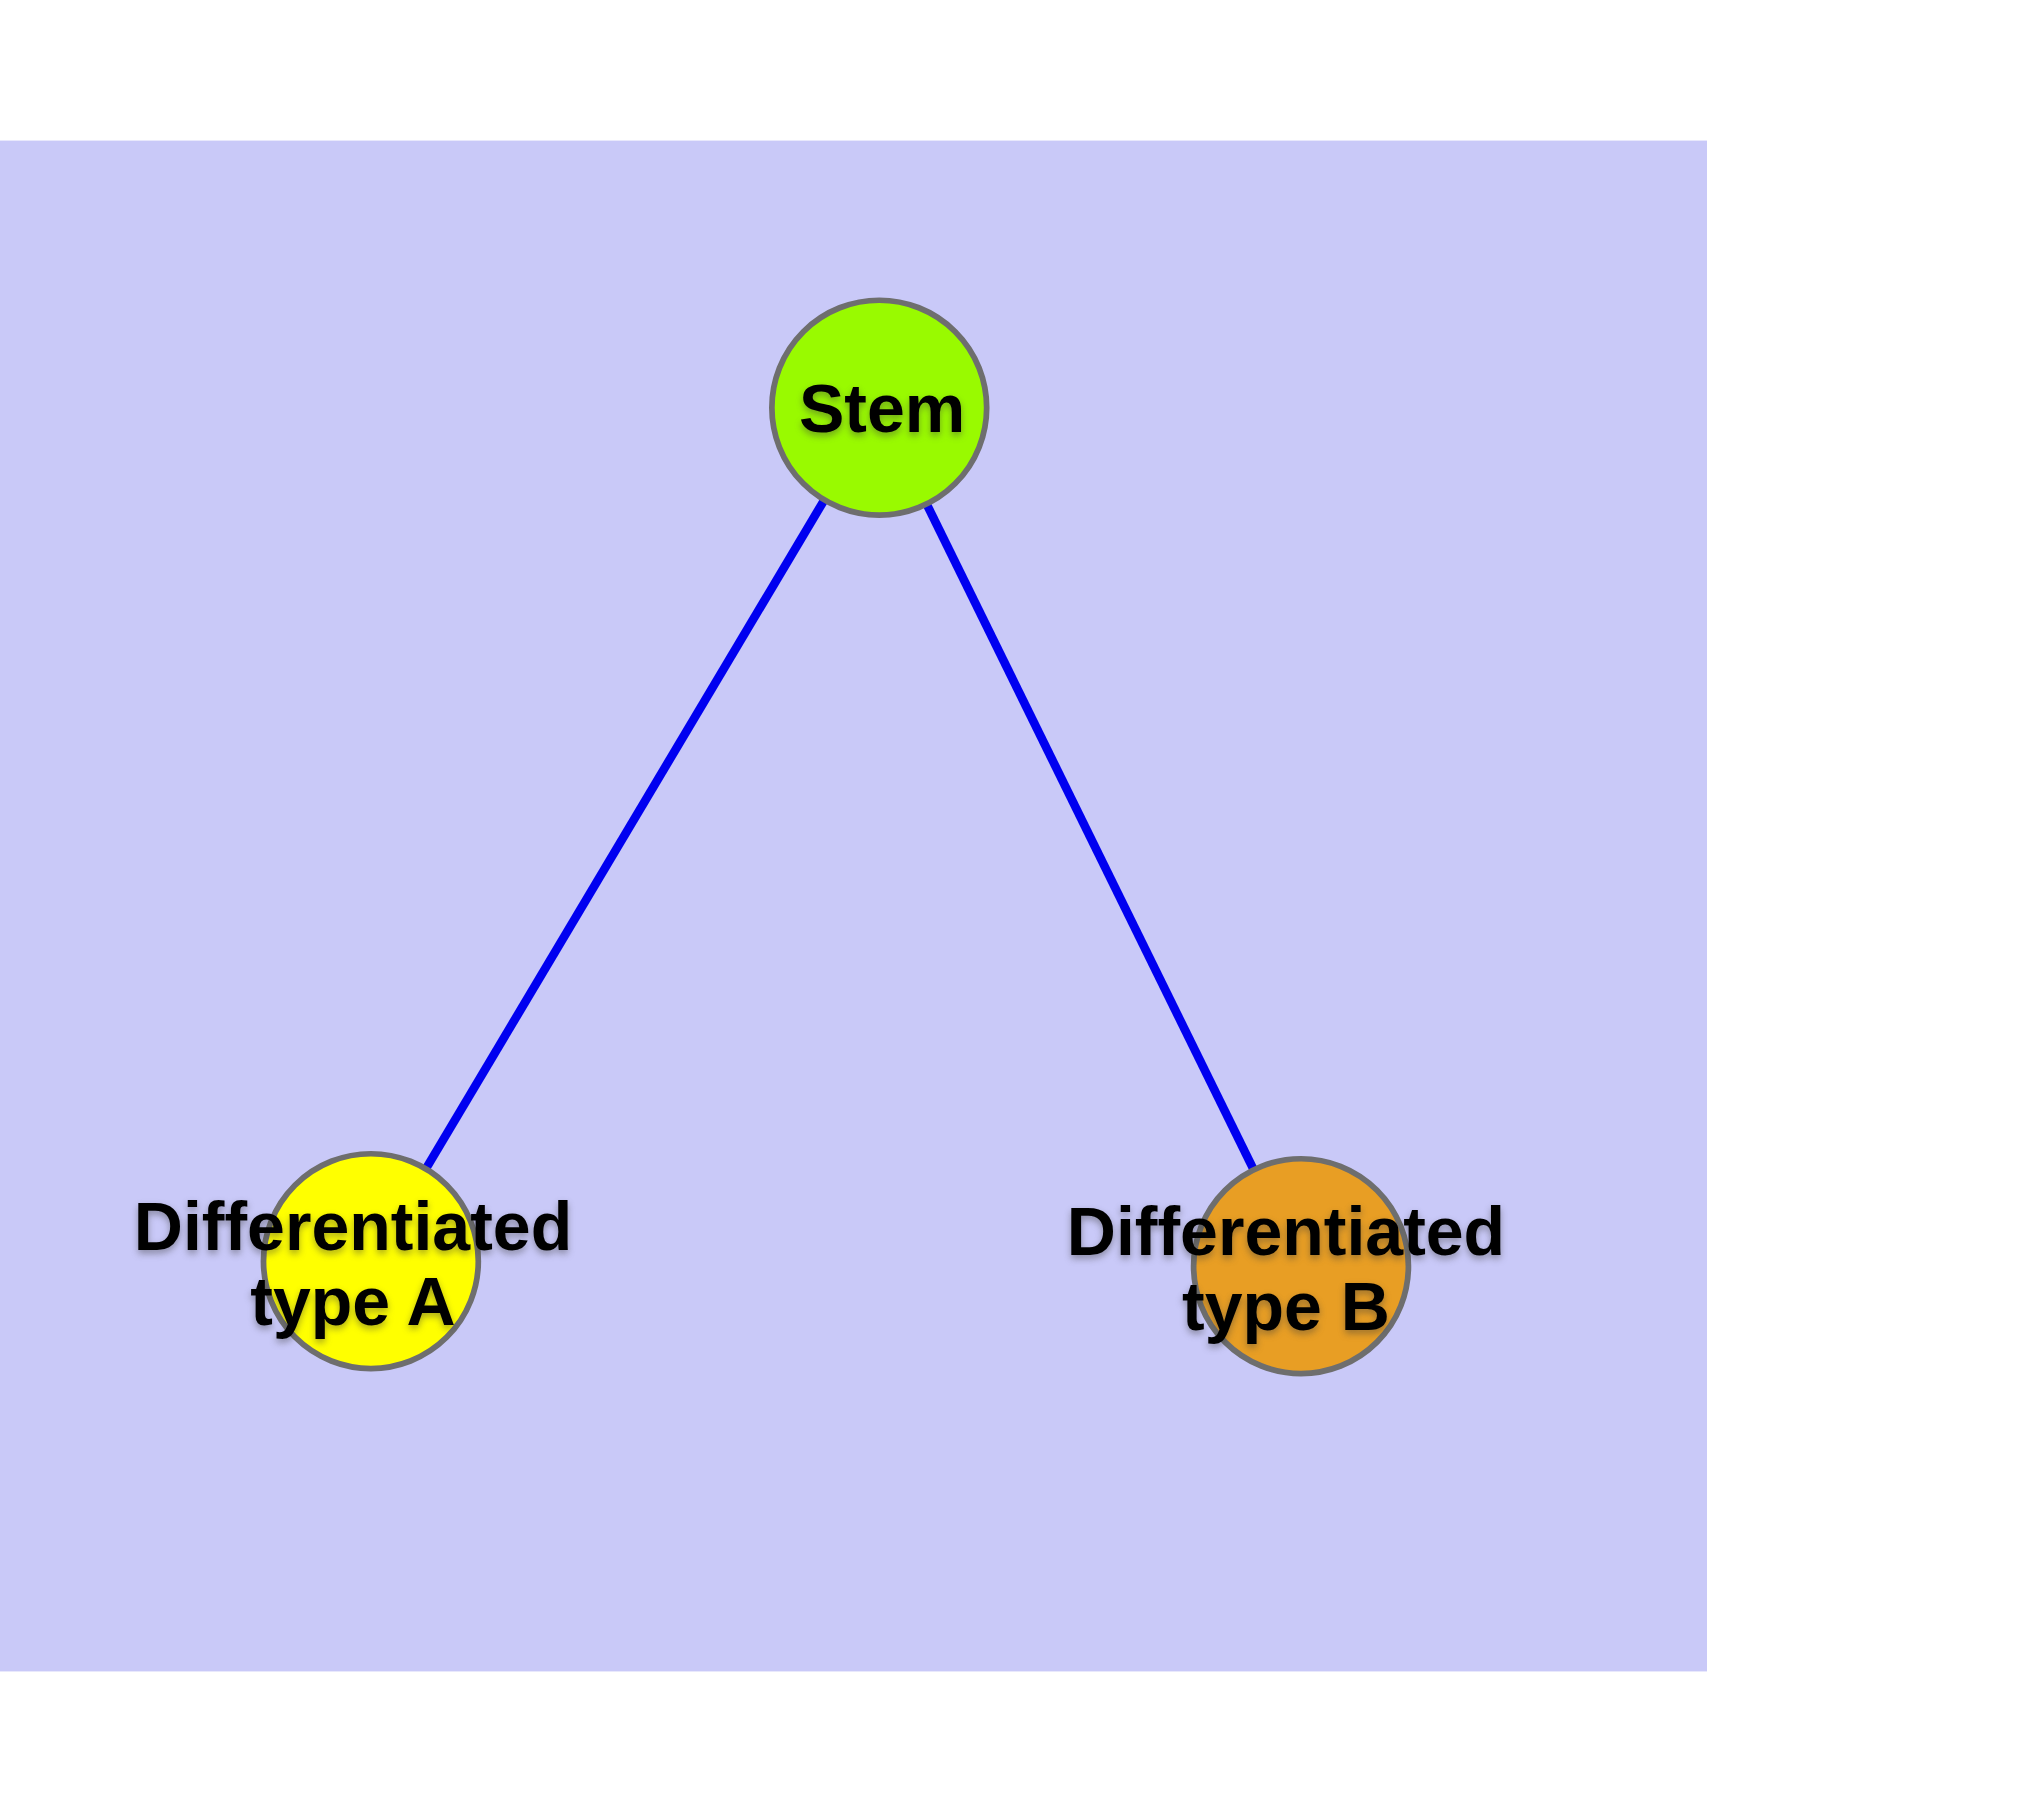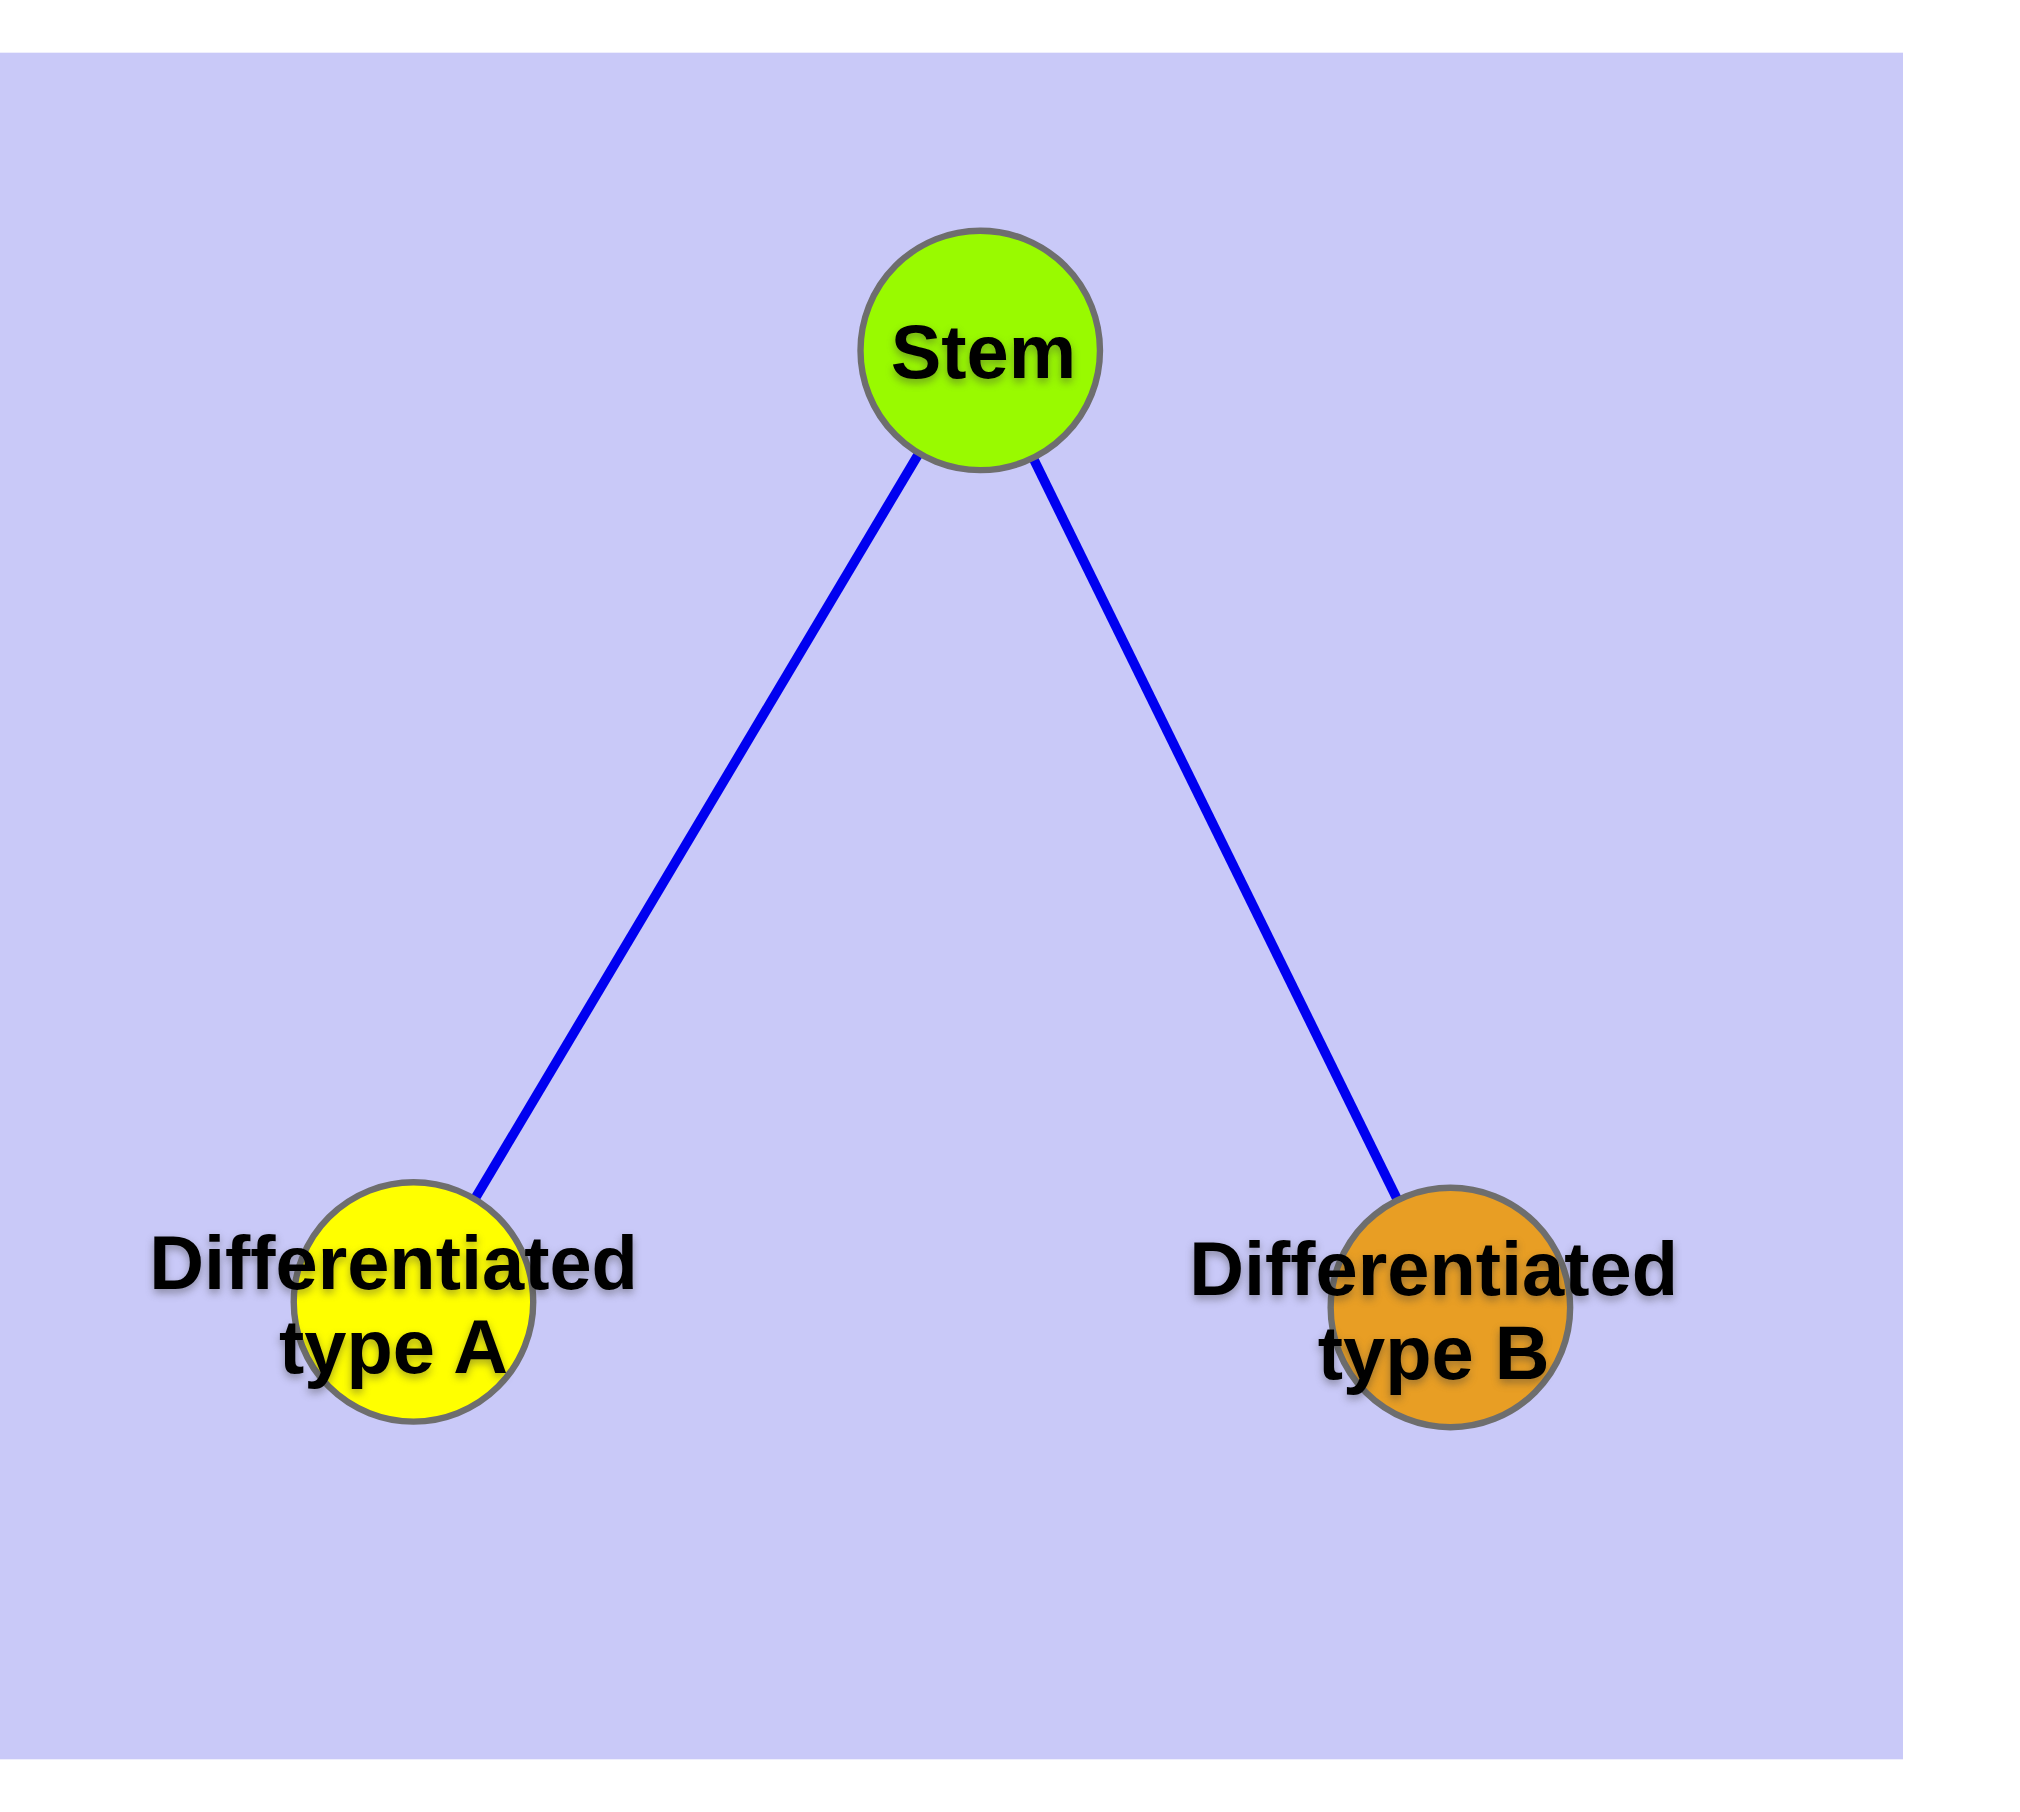--- a/index.html
+++ b/index.html
@@ -7,21 +7,21 @@
     padding: 0;
   }
   body {
     width: 2021px;
     height: 1812px;
     overflow: hidden;
     font-family: "Liberation Sans", "DejaVu Sans", sans-serif;
   }
   .stage {
     position: relative;
-    width: 1903px;
+    width: 1707px;
     height: 1812px;
     border-radius: 9px;
   }
   svg {
     display: block;
     width: 100%;
     height: 100%;
   }
   .edge {
     stroke-width: 12;

